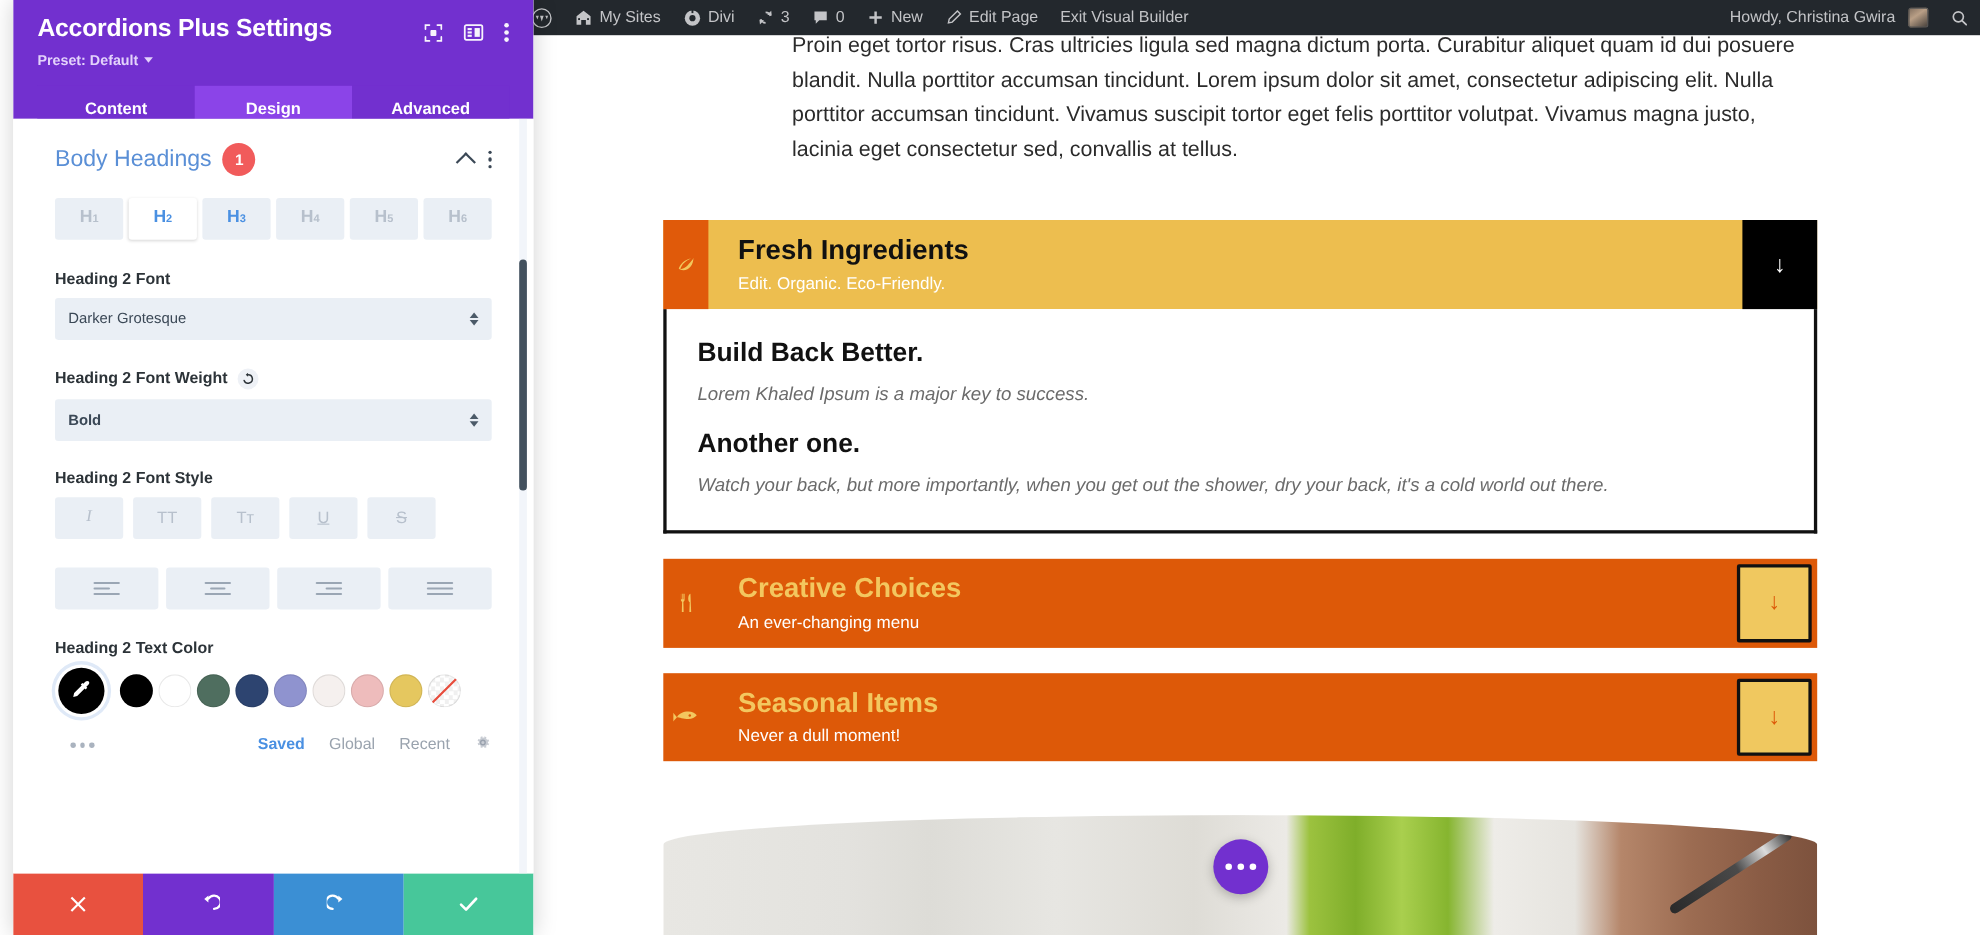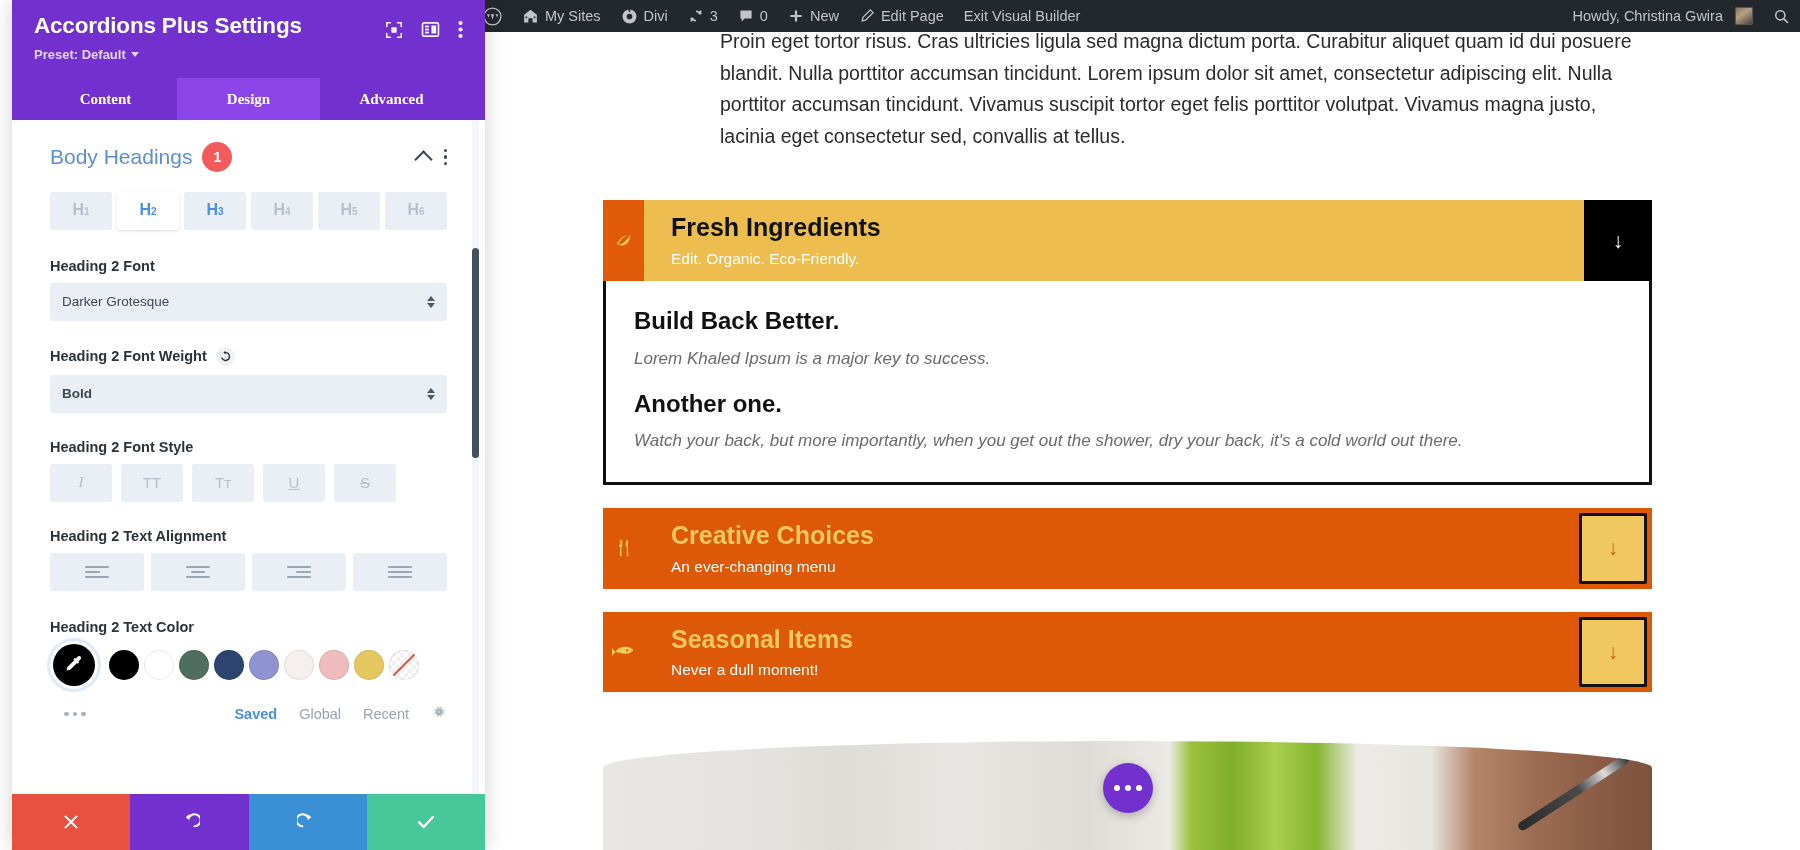--- a/index.html
+++ b/index.html
@@ -68,23 +68,23 @@
     border-right: 4px solid transparent; border-top: 5px solid #e3d2fb;
     display: inline-block;
   }
   .header-icons { display: flex; align-items: center; gap: 18px; padding-top: 6px; }
   .hdr-ico { cursor: pointer; opacity: .95; display:flex; }
 
   .modal-tabs {
     display: flex; background: #7230cf; flex: 0 0 auto; margin-top: 16px;
   }
   .modal-tab {
-    flex: 1 1 0; text-align: center; padding: 13px 0 12px 0;
+    flex: 1 1 0; text-align: center; padding: 13px 0 0 0;
     color: #fff; font-size: 15px; font-weight: 700;
-    background: #7230cf; cursor: pointer; font-family: Liberation Serif, serif;
+    background: #7230cf; cursor: pointer;
   }
   .modal-tab.active { background: #8b44e8; }
 
   .modal-body {
     flex: 1 1 auto; position: relative; overflow: hidden; background: #fff;
   }
   .modal-scroll {
     position: absolute; inset: 0 0 0 0;
     padding: 22px 38px 10px 38px;
   }
@@ -555,23 +555,20 @@
           <span>Heading 2 Font Style</span>
         </div>
         <div class="style-row">
           <div class="style-btn" style="font-style:italic;font-family:'Liberation Serif',serif;">I</div>
           <div class="style-btn">TT</div>
           <div class="style-btn">Tᴛ</div>
           <div class="style-btn" style="text-decoration:underline;">U</div>
           <div class="style-btn" style="text-decoration:line-through;">S</div>
         </div>
 
-        <div class="field-label">
-          <span>Heading 2 Text Alignment</span>
-        </div>
         <div class="align-row">
           <div class="align-btn">
             <span class="align-lines">
                 <span style="width:100%"></span>
                 <span style="width:62%"></span>
                 <span style="width:100%"></span>
               </span>
           </div>
           <div class="align-btn">
             <span class="align-lines" style="align-items:center">

